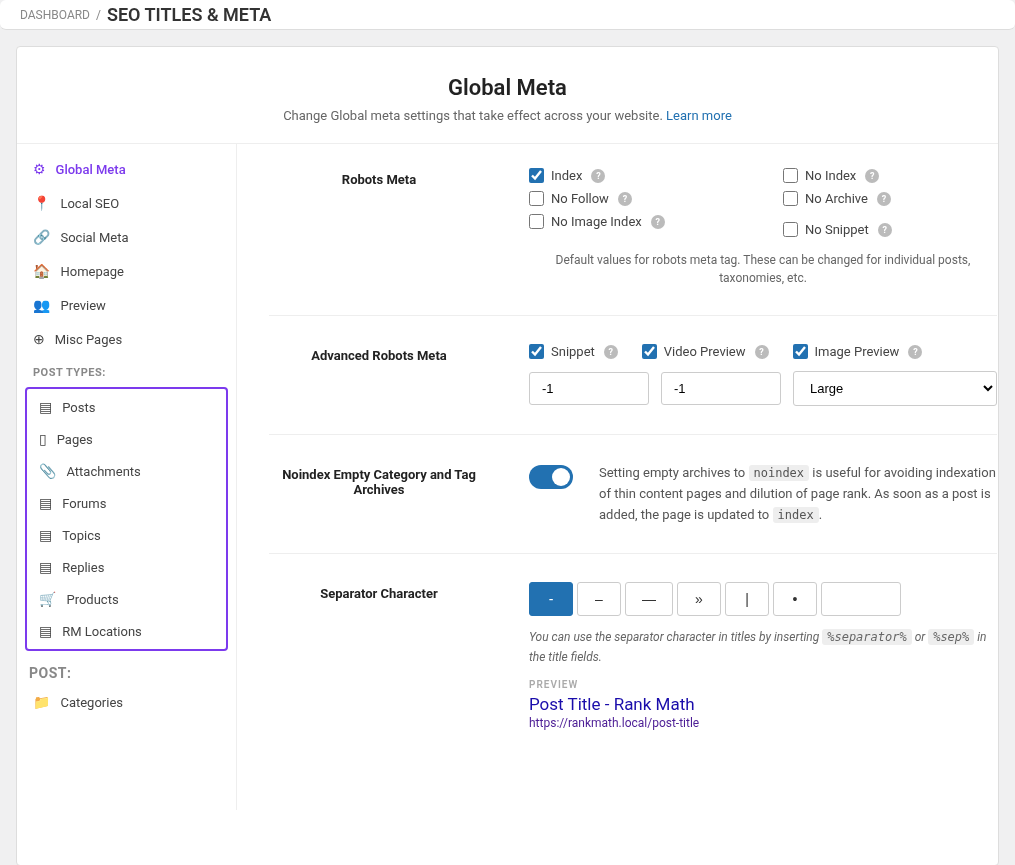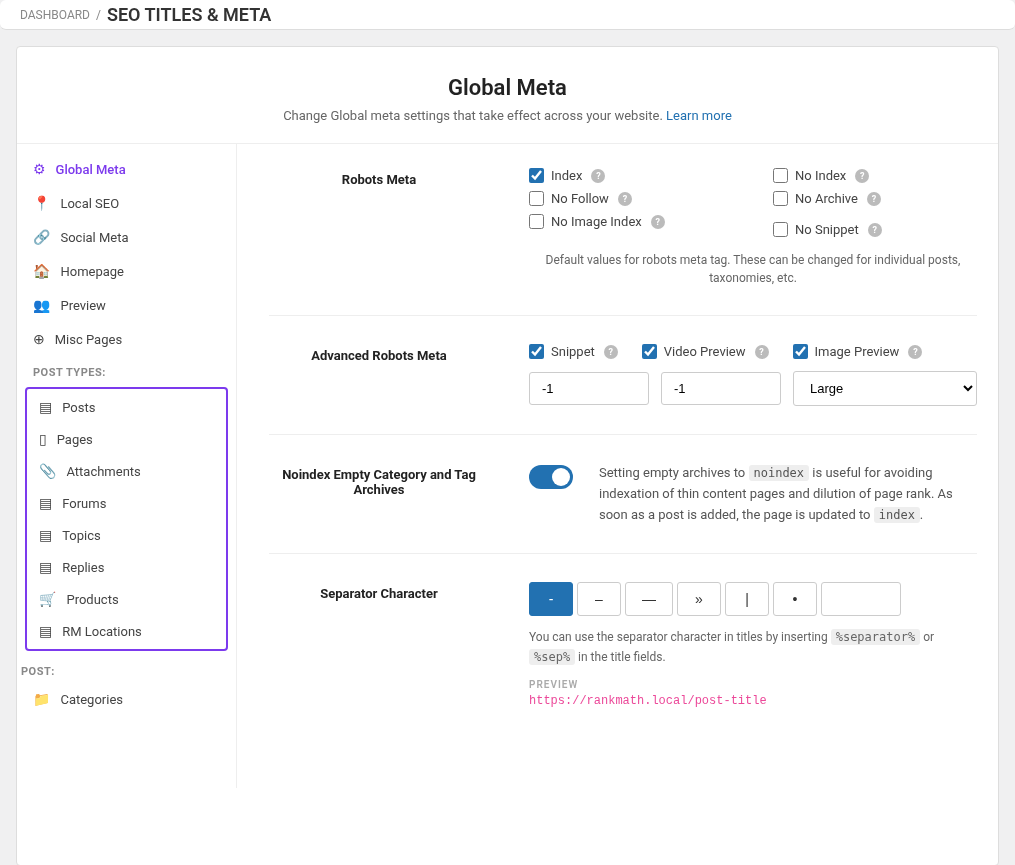--- a/index.html
+++ b/index.html
@@ -175,21 +175,21 @@
       padding: 8px 12px;
       font-size: 13px;
       width: 120px;
       background: #fff;
     }
     .adv-select {
       border: 1px solid #ccc;
       border-radius: 3px;
       padding: 8px 12px;
       font-size: 13px;
-      width: 184px;
+      width: 204px;
       background: #fff;
       cursor: pointer;
       appearance: auto;
     }
     
     .toggle-wrap { display: flex; align-items: flex-start; gap: 26px; }
     .toggle {
       position: relative;
       width: 44px;
       height: 24px;
@@ -256,46 +256,46 @@
       padding: 8px 12px;
       font-size: 13px;
       width: 80px;
       background: #fff;
     }
     .sep-note {
       font-size: 12px;
       color: #666;
       margin-bottom: 12px;
       line-height: 1.6;
+      font-style: italic;
     }
     .preview-label {
       font-size: 10px;
       text-transform: uppercase;
       letter-spacing: 1px;
       color: #aaa;
       margin-bottom: 4px;
       font-weight: 600;
     }
     .preview-title {
       font-size: 17px;
       color: #1a0dab;
       cursor: pointer;
       text-decoration: none;
       display: block;
       margin-bottom: 2px;
     }
     .preview-url {
       font-size: 12px;
-      color: #ec4899;
-      font-family: Liberation Mono, monospace;
+      color: #4c1d95;
     }
     
     .post-section-label {
-      padding: 10px 4px 4px;
-      font-size: 11px;
+      padding: 10px 12px 4px;
+      font-size: 14px;
       font-weight: 700;
       color: #888;
       text-transform: uppercase;
       letter-spacing: 0.5px;
     }
   </style>
 </head>
 <body>
 
 <div class="topbar">
@@ -497,20 +497,21 @@
               <button class="sep-btn">—</button>
               <button class="sep-btn">»</button>
               <button class="sep-btn">|</button>
               <button class="sep-btn">•</button>
               <input type="text" class="sep-btn-custom" placeholder="" style="">
             </div>
             <div class="sep-note">
               You can use the separator character in titles by inserting <code>%separator%</code> or <code>%sep%</code> in the title fields.
             </div>
             <div class="preview-label">PREVIEW</div>
+            <a href="#" class="preview-title">Post Title - Rank Math</a>
             <div class="preview-url">https://rankmath.local/post-title</div>
           </div>
         </div>
       </div>
 
     </div>
   </div>
 </div>
 
 </body></html>

